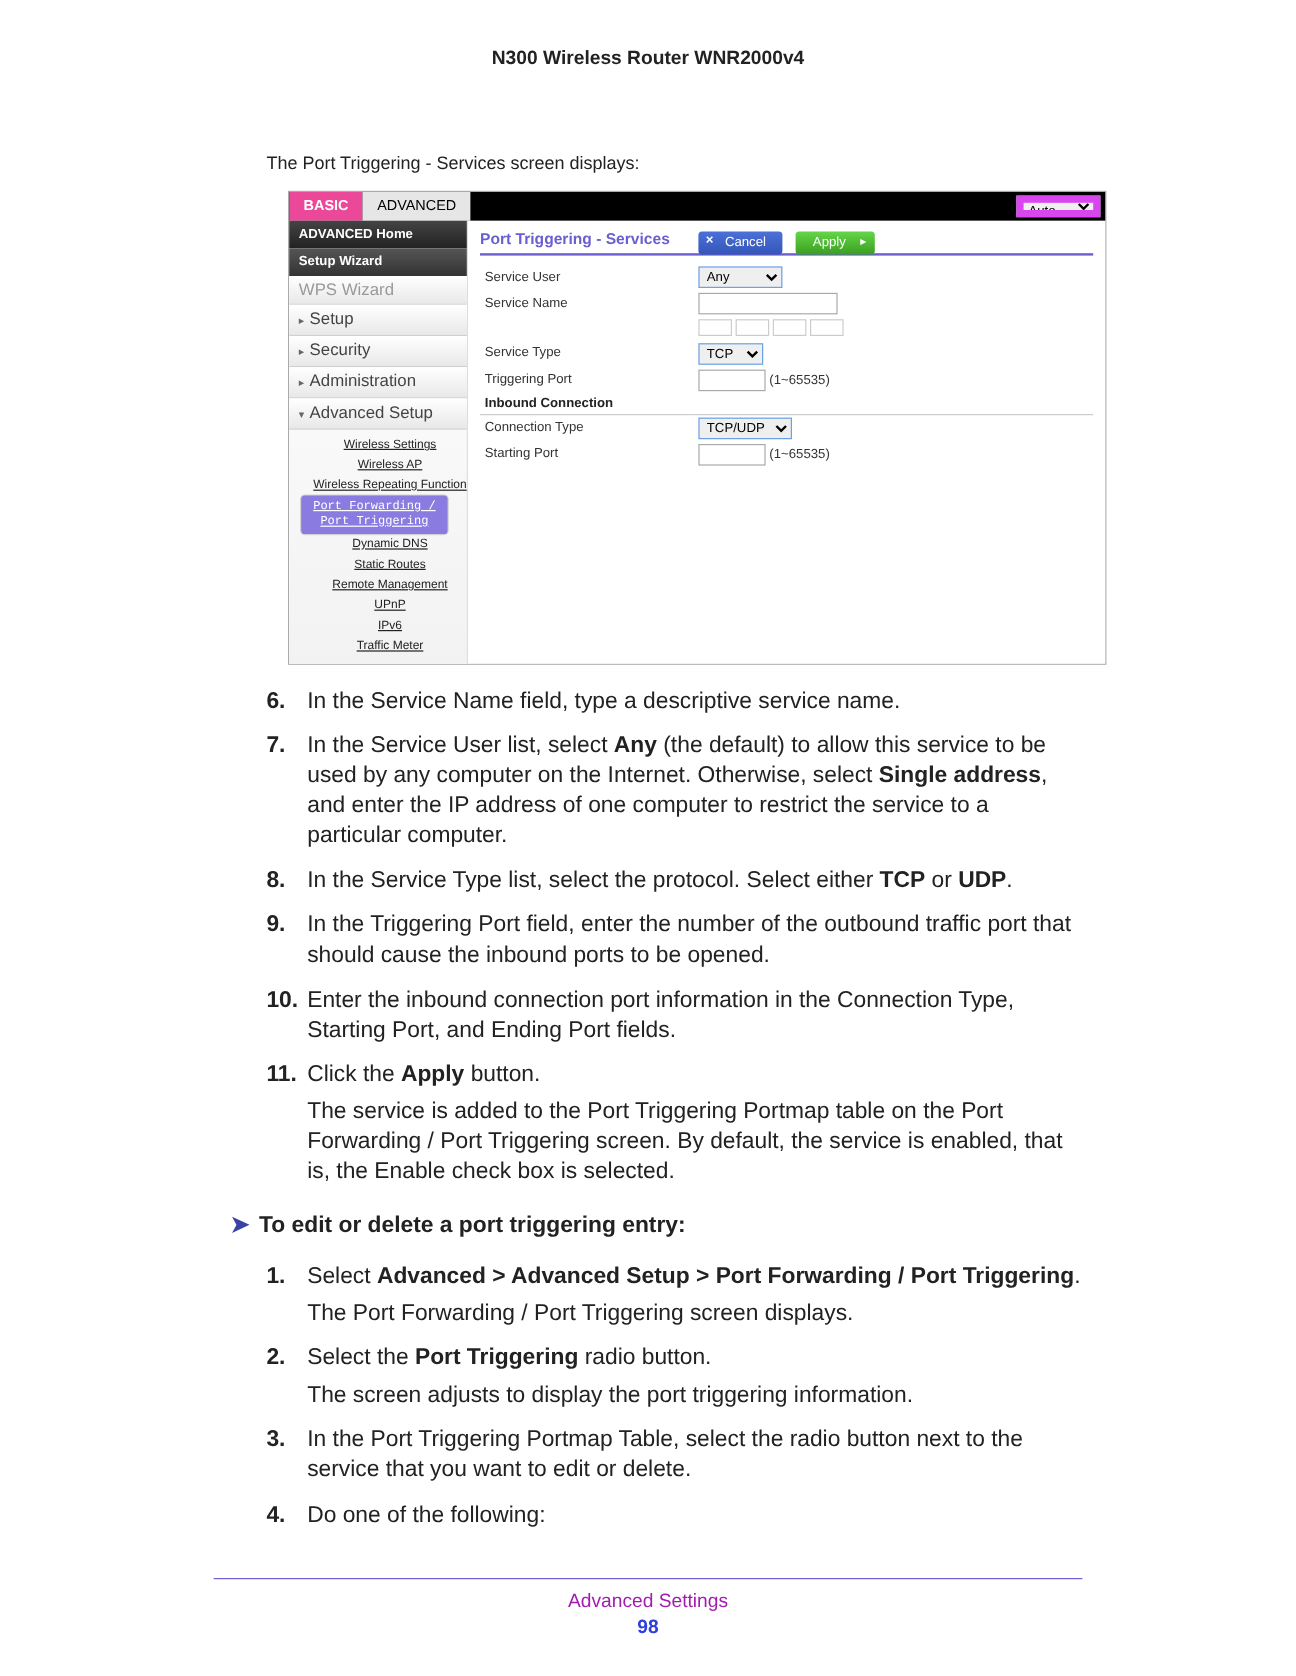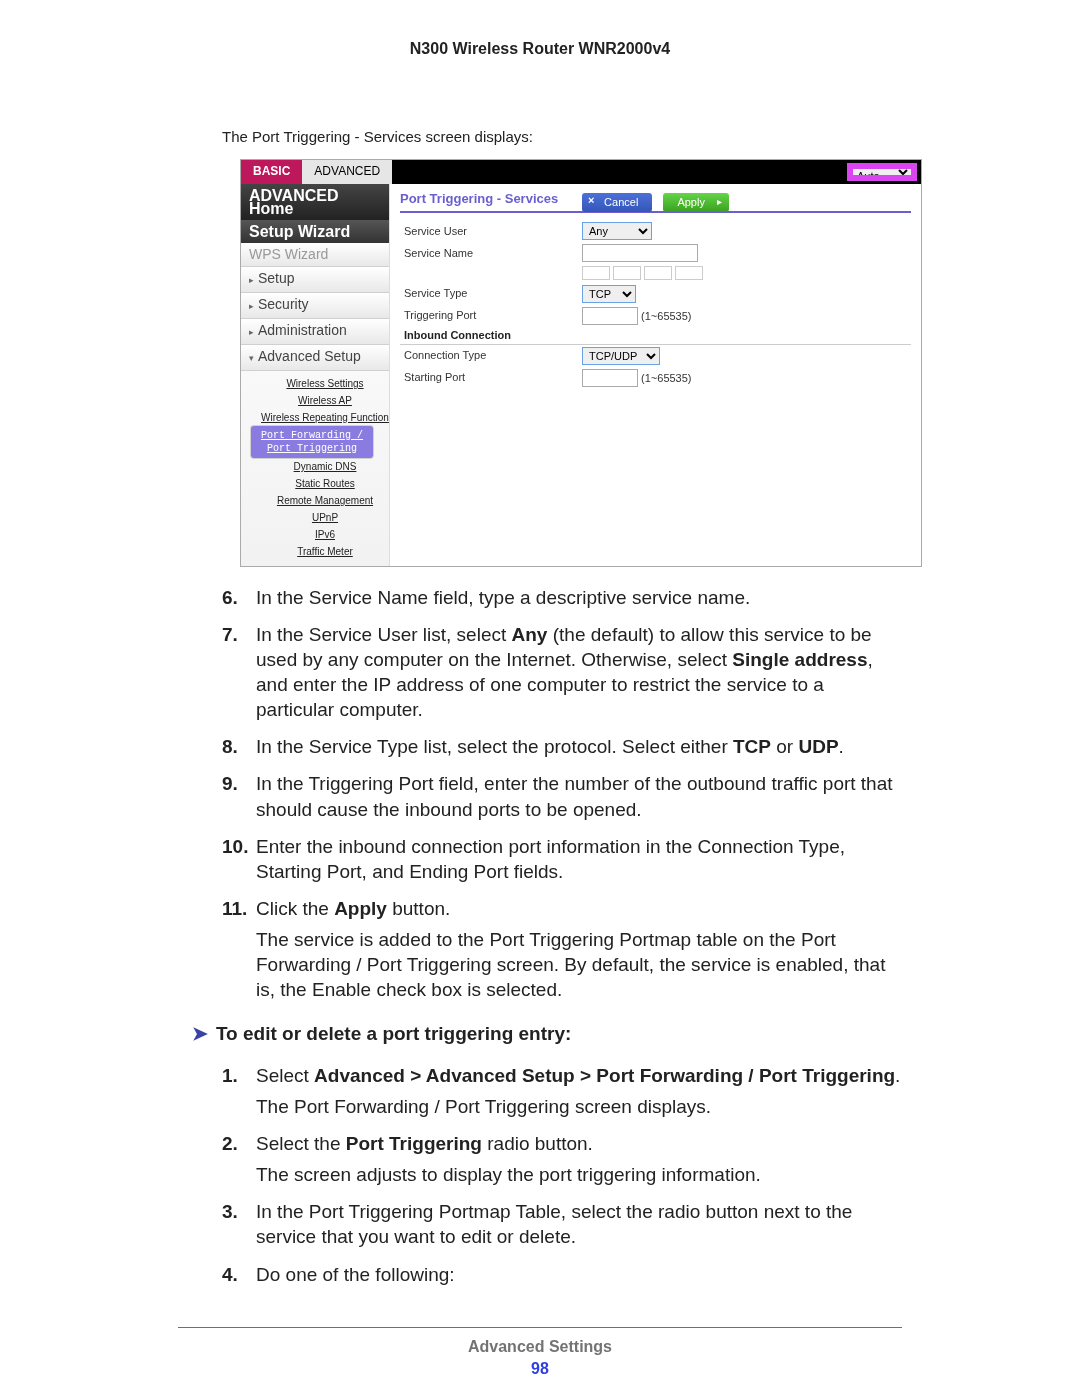--- a/index.html
+++ b/index.html
@@ -41,21 +41,21 @@
     display: flex;
     align-items: stretch;
     height: 24px;
   }
   .tab {
     padding: 5px 12px;
     font-size: 12px;
     cursor: pointer;
   }
   .tab.basic {
-    background: #be185d;
+    background: #ec4899;
     color: #fff;
     font-weight: bold;
   }
   .tab.advanced {
     background: #e6e6e6;
     color: #000;
   }
   .topbar .spacer { flex: 1; }
   .topbar select.auto {
     margin: 3px 4px;
@@ -73,21 +73,21 @@
     width: 148px;
     flex: 0 0 148px;
     background: linear-gradient(#fff,#f2f2f2);
     border-right: 1px solid #ddd;
   }
   .side-header {
     background: linear-gradient(#444,#222);
     color: #fff;
     padding: 5px 8px;
     font-weight: bold;
-    font-size: 16px;
+    font-size: 11px;
   }
   .side-item {
     padding: 5px 8px;
     background: linear-gradient(#fff,#e8e8e8);
     border-bottom: 1px solid #d0d0d0;
     color: #444;
     font-size: 14px;
   }
   .side-item.disabled { color: #999; }
   .side-item.caret::before, .side-item.caret-down::before {
@@ -229,21 +229,21 @@
   .task-heading b { font-weight: bold; }
   .footer-rule {
     margin-top: 40px;
     border-top: 1px solid #6b5fcf;
   }
   .footer {
     margin-top: 10px;
     text-align: center;
     font-size: 16px;
   }
-  .footer .section-name { color: #737373; font-weight: bold; }
+  .footer .section-name { color: #a21caf; font-weight: normal; }
   .footer .page-num { color: #2d3fdc; font-weight: bold; margin-top: 4px; }
 </style>
 </head>
 <body>
 <div class="page">
 
 <div class="doc-header">N300 Wireless Router WNR2000v4</div>
 
 <div class="intro-line">The Port Triggering - Services screen displays:</div>
 

